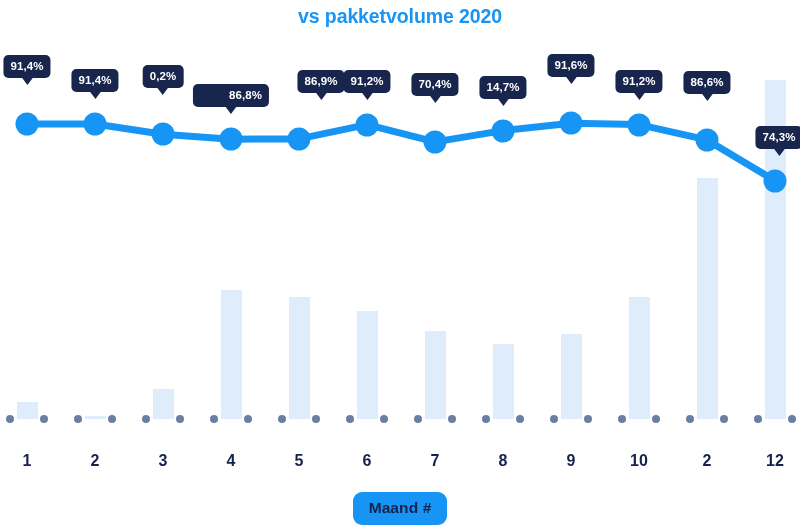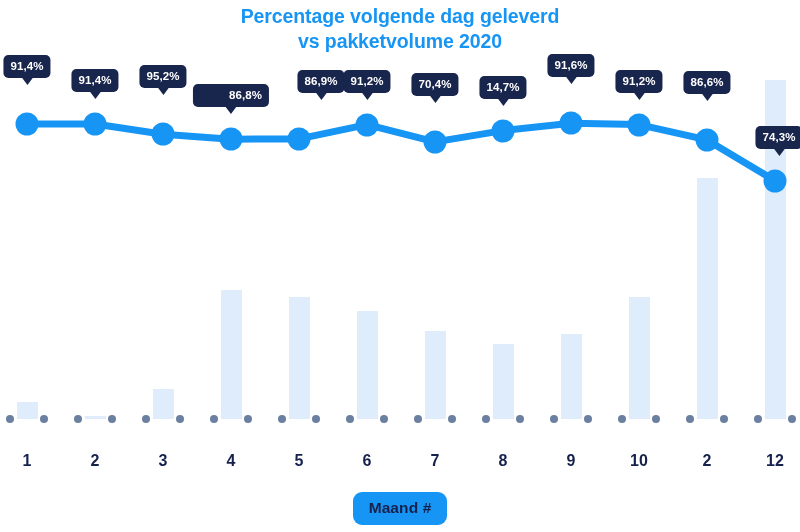--- a/index.html
+++ b/index.html
@@ -161,21 +161,20 @@
     padding: 7px 16px 8px 16px;
     letter-spacing: 0.1px;
   }
 </style>
 </head>
 <body>
 
 <div id="chart-root">
 
   <div class="chart-title">
-    <span class="title-line">Percentage volgende dag geleverd</span>
     <span class="title-line">vs pakketvolume 2020</span>
   </div>
 
   <div class="plot-area">
     <div class="bars-layer" id="bars-layer">
         <div class="bar" style="left: 16.5px; height: 16.95px;"></div>
         <div class="bar" style="left: 84.5px; height: 3.39px;"></div>
         <div class="bar" style="left: 152.5px; height: 30.51px;"></div>
         <div class="bar" style="left: 220.5px; height: 128.82px;"></div>
         <div class="bar" style="left: 288.5px; height: 122.04px;"></div>
@@ -226,21 +225,21 @@
         <div class="marker" style="left: 435px; top: 141.88px; background: rgb(23, 149, 245);"></div>
         <div class="marker" style="left: 503px; top: 130.592px; background: rgb(23, 149, 245);"></div>
         <div class="marker" style="left: 571px; top: 123.288px; background: rgb(23, 149, 245);"></div>
         <div class="marker" style="left: 639px; top: 124.616px; background: rgb(23, 149, 245);"></div>
         <div class="marker" style="left: 707px; top: 139.888px; background: rgb(23, 149, 245);"></div>
         <div class="marker" style="left: 775px; top: 180.724px; background: rgb(23, 149, 245);"></div>
       </div>
     <div class="line-layer" id="tips-layer">
         <div class="tip" style="left: 27px; top: 54.952px;">91,4%</div>
         <div class="tip" style="left: 95px; top: 68.952px;">91,4%</div>
-        <div class="tip" style="left: 163px; top: 65.244px;">95,2%</div>
+        <div class="tip" style="left: 163px; top: 65.244px;">0,2%</div>
         <div class="tip" style="left: 231px; top: 84.224px; padding-left: 36px;">86,8%</div>
         <div class="tip" style="left: 299px; top: 69.892px; margin-left: 22px;">86,9%</div>
         <div class="tip" style="left: 367px; top: 69.616px;">91,2%</div>
         <div class="tip" style="left: 435px; top: 72.88px;">70,4%</div>
         <div class="tip" style="left: 503px; top: 75.592px;">14,7%</div>
         <div class="tip" style="left: 571px; top: 54.288px;">91,6%</div>
         <div class="tip" style="left: 639px; top: 69.616px;">91,2%</div>
         <div class="tip" style="left: 707px; top: 70.888px;">86,6%</div>
         <div class="tip" style="left: 779px; top: 125.724px;">74,3%</div>
       </div>

